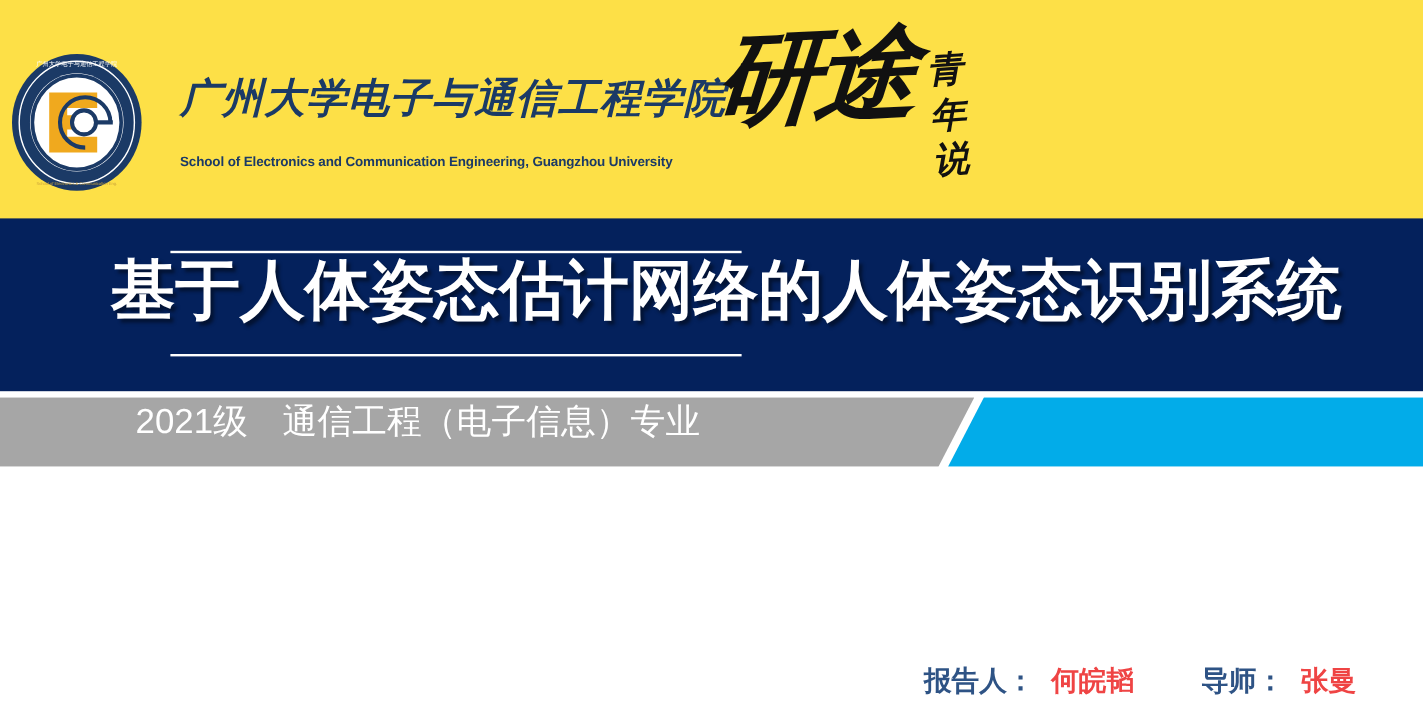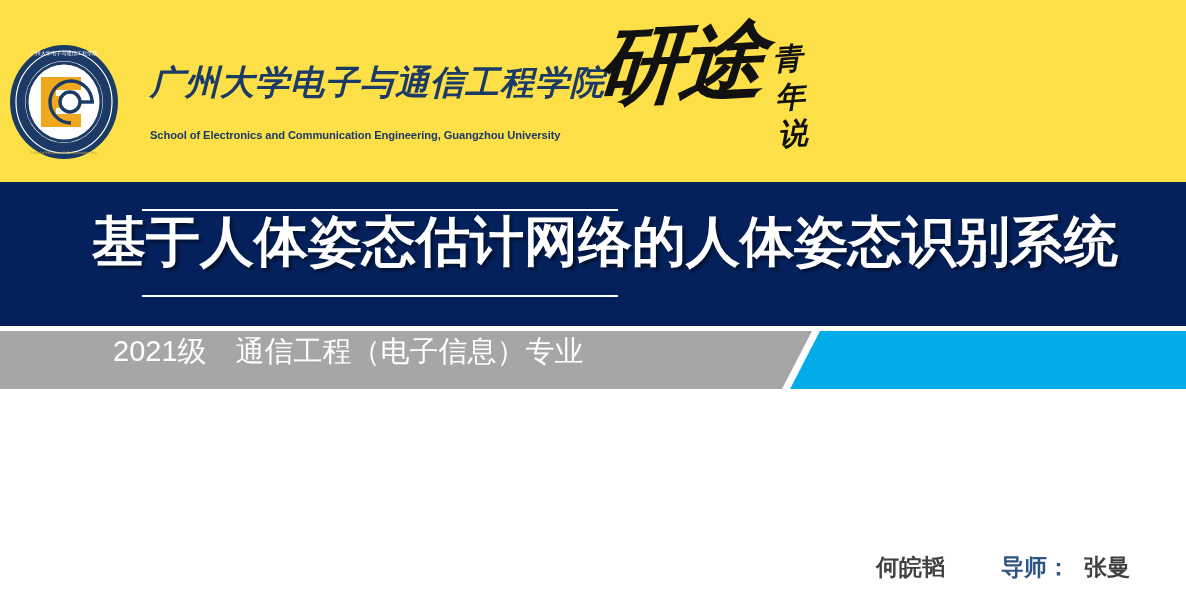--- a/index.html
+++ b/index.html
@@ -182,21 +182,21 @@
     right: 56px;
     top: 552px;
     display: flex;
     align-items: baseline;
     font-family: "Liberation Sans", "DejaVu Sans", sans-serif;
     font-size: 23px;
     font-weight: bold;
     white-space: pre;
   }
   .credit-label { color: #2e5385; }
-  .credit-value { color: #404040; }
+  .credit-value { color: #ef4444; }
   .credit-gap-small { display: inline-block; width: 14px; }
   .credit-gap-big { display: inline-block; width: 56px; }
 </style>
 </head>
 <body>
 
 <div class="header">
 
   <div class="logo-emblem">
     <svg viewBox="0 0 112 118" width="112" height="118" aria-hidden="true">
@@ -239,19 +239,20 @@
   <div class="main-title">基于人体姿态估计网络的人体姿态识别系统</div>
 </div>
 
 <div class="subbar">
   <div class="subbar-gray"></div>
   <div class="subbar-cyan"></div>
   <div class="subbar-text">2021级　通信工程（电子信息）专业</div>
 </div>
 
 <div class="credits">
+  <span class="credit-label">报告人：</span>
   <span class="credit-gap-small"></span>
   <span class="credit-value">何皖韬</span>
   <span class="credit-gap-big"></span>
   <span class="credit-label">导师：</span>
   <span class="credit-gap-small"></span>
   <span class="credit-value">张曼</span>
 </div>
 
 </body></html>

